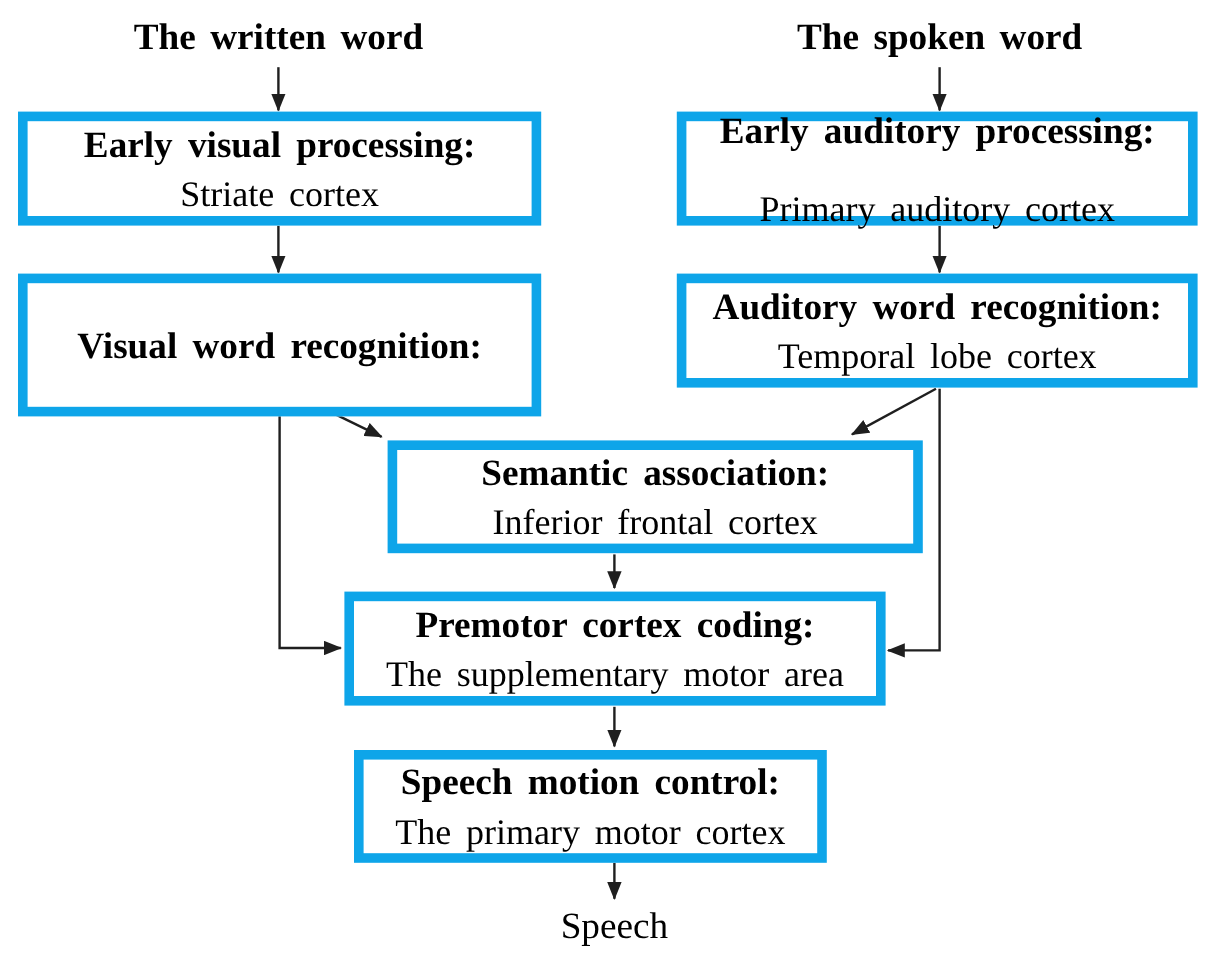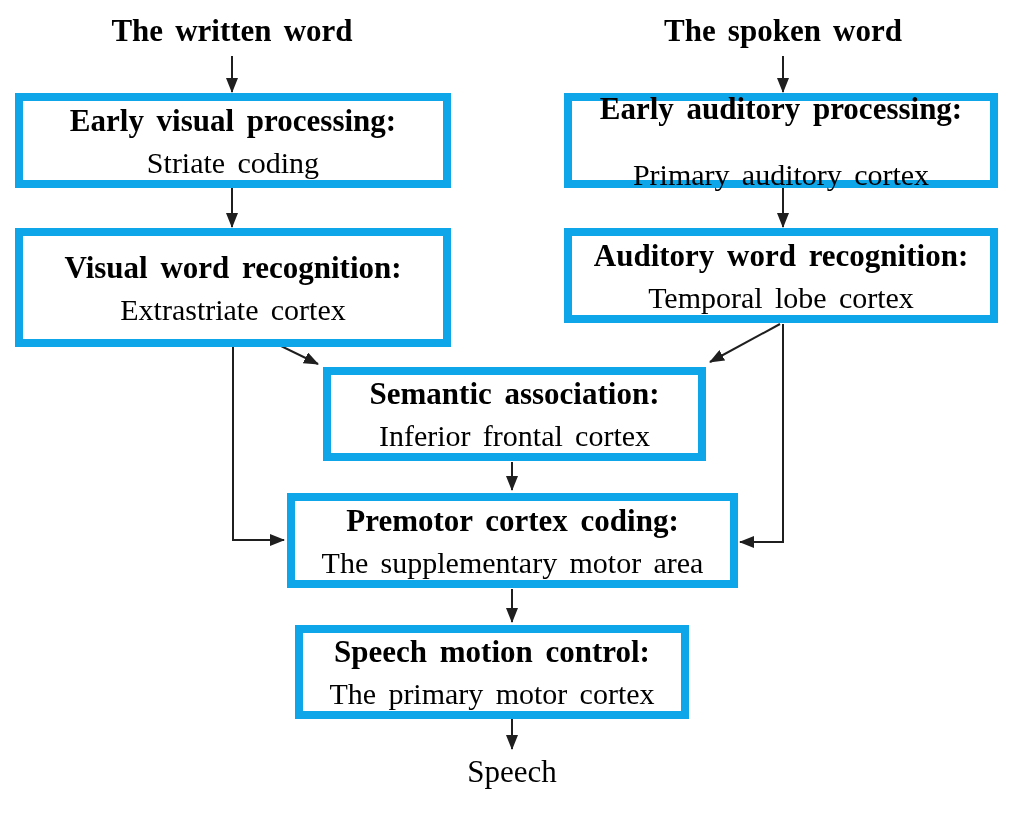--- a/index.html
+++ b/index.html
@@ -49,21 +49,21 @@
     font-weight: 400;
     font-size: 30px;
     line-height: 41px;
     word-spacing: 0.16em;
     white-space: nowrap;
   }
   #n-early-visual         { left: 15px;  top: 93px;  width: 436px; height: 95px; }
   #n-visual-recognition   { left: 15px;  top: 228px; width: 436px; height: 119px; }
   #n-early-auditory       { left: 564px; top: 93px;  width: 434px; height: 95px; gap: 24px; }
   #n-auditory-recognition { left: 564px; top: 228px; width: 434px; height: 95px; }
-  #n-semantic             { left: 323px; top: 367px; width: 383px; height: 94px; }
+  #n-semantic             { left: 323px; top: 367px; width: 446px; height: 94px; }
   #n-premotor             { left: 287px; top: 493px; width: 451px; height: 95px; }
   #n-speech-motion        { left: 295px; top: 625px; width: 394px; height: 94px; }
 
   #lbl-speech {
     position: absolute;
     left: 412px; top: 754px; width: 200px;
     text-align: center;
     font-weight: 400;
     font-size: 31px;
     line-height: 36px;
@@ -103,26 +103,25 @@
     <line x1="512" y1="462" x2="512" y2="490" marker-end="url(#ah)"></line>
     <line x1="512" y1="589" x2="512" y2="622" marker-end="url(#ah)"></line>
     <line x1="512" y1="719" x2="512" y2="749" marker-end="url(#ah)"></line>
   </svg>
 
   <div class="hdr" id="hdr-written">The written word</div>
   <div class="hdr" id="hdr-spoken">The spoken word</div>
 
   <div class="node" id="n-early-visual">
     <div class="t">Early visual processing:</div>
-    <div class="s">Striate coding</div>
+    <div class="s">Striate cortex</div>
   </div>
 
   <div class="node" id="n-visual-recognition">
     <div class="t">Visual word recognition:</div>
-    <div class="s">Extrastriate cortex</div>
   </div>
 
   <div class="node" id="n-early-auditory">
     <div class="t">Early auditory processing:</div>
     <div class="s">Primary auditory cortex</div>
   </div>
 
   <div class="node" id="n-auditory-recognition">
     <div class="t">Auditory word recognition:</div>
     <div class="s">Temporal lobe cortex</div>

